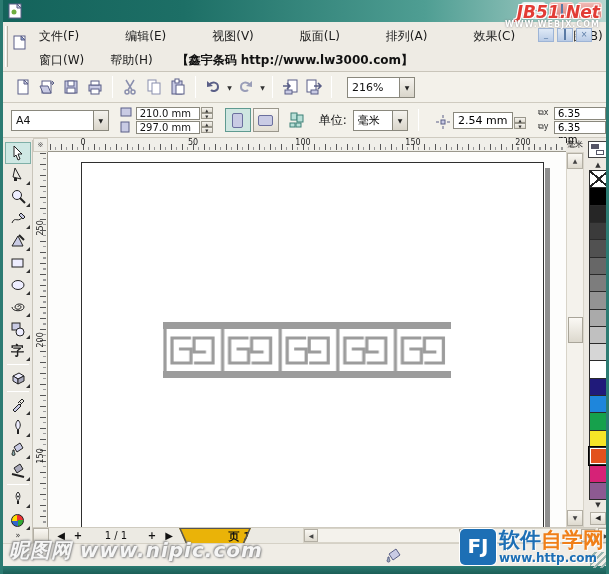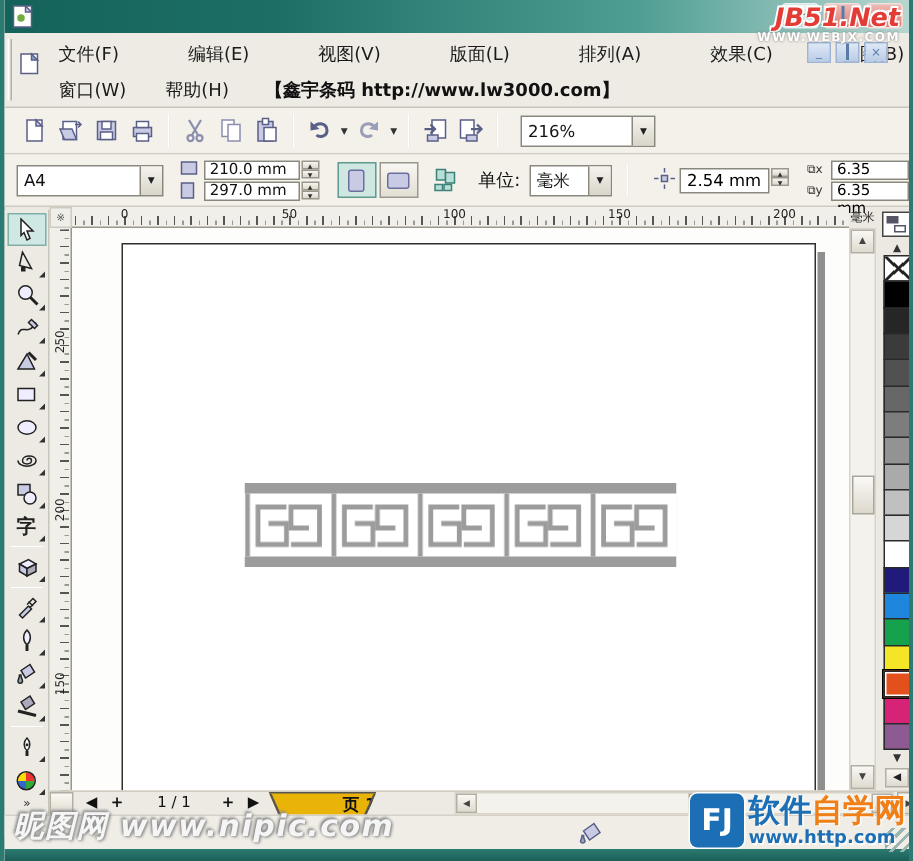--- a/index.html
+++ b/index.html
@@ -38,42 +38,42 @@
   
   #toolbar { position:absolute; left:0; top:72px; right:0; height:31px;
     background:#f3f1ea; border-bottom:1px solid #cfcbc0; display:flex; align-items:center; padding-left:8px; }
   .tbtn { width:24px; height:24px; display:flex; align-items:center; justify-content:center; border:1px solid transparent; }
   .tsep { width:1px; height:22px; background:#c4c0b5; border-right:1px solid #fff; margin:0 5px; }
   .ddarrow { font-size:6px; color:#333; width:9px; text-align:center; }
   .combo { height:21px; background:#fff; border:1px solid #8a887d; display:flex; align-items:center; font-size:11px; }
   .combo .val { flex:1; padding:0 4px; color:#111; white-space:nowrap; overflow:hidden; }
   .combo .dd { width:15px; height:100%; background:linear-gradient(#f5f3ee,#d9d5ca);
     border-left:1px solid #8a887d; font-size:6px; display:flex; align-items:center; justify-content:center; color:#222; }
-  #zoomcombo { width:90px; margin-left:10px; }
+  #zoomcombo { width:68px; margin-left:10px; }
 
   
   #propbar { position:absolute; left:0; top:103px; right:0; height:35px;
     background:#f3f1ea; border-bottom:1px solid #cfcbc0; display:flex; align-items:center; padding-left:8px; }
   #papercombo { width:128px; }
   .sizeblock { display:flex; align-items:center; margin-left:10px; }
   .sizecol { display:flex; flex-direction:column; gap:1px; margin-left:3px; }
   .sizerow { display:flex; align-items:center; }
   .sizefield { width:64px; height:13px; background:#fff; border:1px solid #8a887d; font-size:10px; padding:0 3px; line-height:12px; color:#111; }
   .spin { display:flex; flex-direction:column; margin-left:1px; }
   .spin b { width:12px; height:6px; border:1px solid #9a978c; background:linear-gradient(#f6f4ef,#ddd9ce);
     font-size:4px; line-height:5px; text-align:center; color:#333; font-weight:normal; }
   .orient { display:flex; gap:2px; margin-left:12px; }
   .obtn { width:26px; height:24px; border:1px solid #9a978c; background:linear-gradient(#f8f6f1,#e3dfd4);
     display:flex; align-items:center; justify-content:center; }
   .obtn.pressed { background:#cfe6e1; border-color:#5f9a90; }
   .oglyph-p { width:11px; height:15px; background:#c9cbe4; border:1px solid #6b6f9e; border-radius:2px; }
   .oglyph-l { width:15px; height:11px; background:#c9cbe4; border:1px solid #6b6f9e; border-radius:2px; }
   .plabel { font-size:12px; color:#111; margin:0 6px 0 12px; white-space:nowrap; }
   #unitcombo { width:72px; }
-  .nudgewrap { display:flex; align-items:flex-start; margin-left:12px; }
+  .nudgewrap { display:flex; align-items:flex-end; margin-left:12px; }
   .nudgefield { width:60px; height:17px; background:#fff; border:1px solid #8a887d; font-size:11px; padding:0 4px; line-height:16px; }
   .dupwrap { margin-left:12px; display:flex; flex-direction:column; gap:1px; }
   .duprow { display:flex; align-items:center; }
   .duplab { font-size:8px; color:#333; width:16px; }
   .dupfield { width:52px; height:13px; background:#fff; border:1px solid #8a887d; font-size:10px; padding:0 3px; line-height:12px; }
 
   
   #rcorner { position:absolute; left:30px; top:138px; width:15px; height:14px;
     background:#efeee8; border:1px solid #cfcbc0; font-size:7px; color:#555; text-align:center; line-height:13px; }
   #hruler { position:absolute; left:45px; top:138px; width:518px; height:14px; background:#f0efe9;

